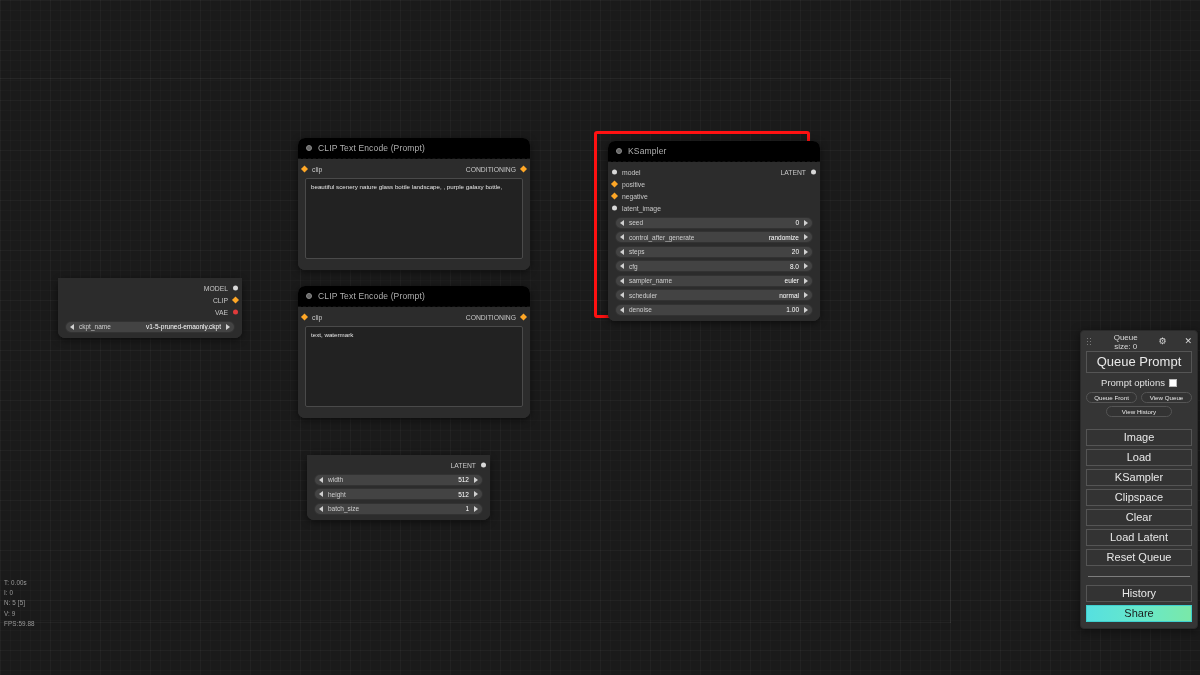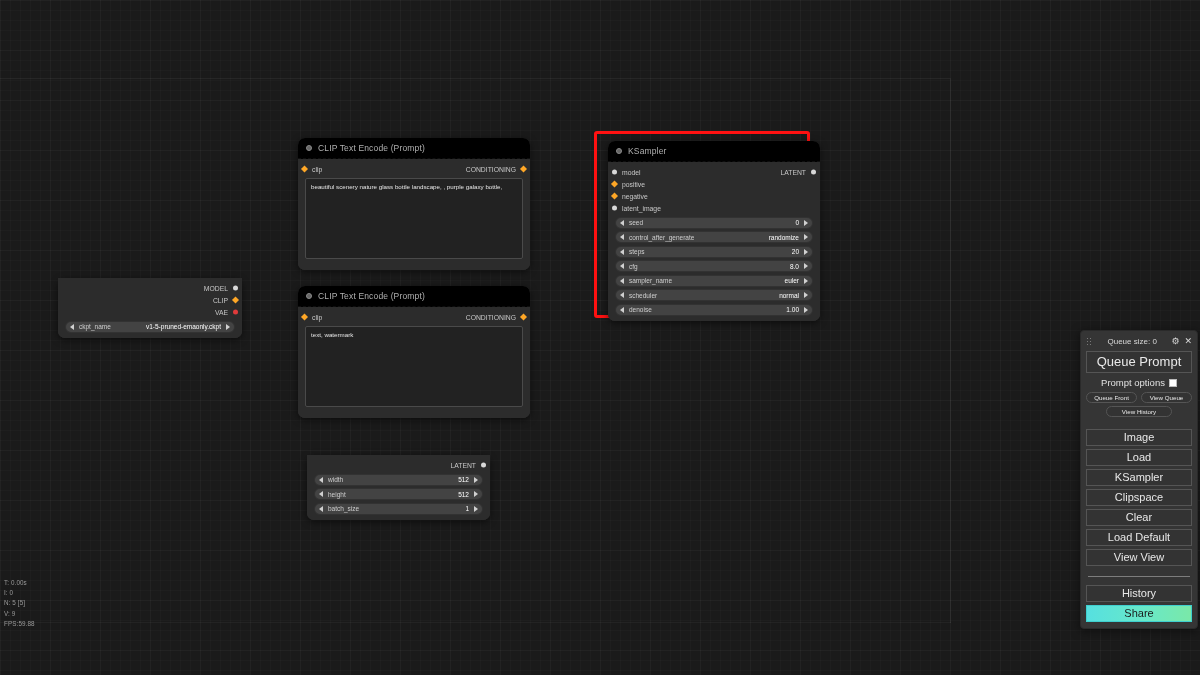--- a/index.html
+++ b/index.html
@@ -173,21 +173,21 @@
     box-shadow: 0 2px 10px rgba(0,0,0,0.5);
     padding: 4px 5px 6px 5px;
     display: flex;
     flex-direction: column;
     align-items: stretch;
   }
   .menu-top {
     display: flex;
     align-items: center;
     height: 13px;
-    gap: 5px;
+    gap: 18px;
     color: #d5d5d5;
     font-size: 8px;
     justify-content: space-between;
   }
   .drag-handle {
     width: 7px; height: 9px;
     background-image: radial-gradient(circle, #8a8a8a 0.8px, transparent 1px);
     background-size: 3px 3px;
     opacity: .8;
     flex: none;
@@ -439,22 +439,22 @@
     </div>
     <div class="row-center">
       <div class="btn small">View History</div>
     </div>
 
     <div class="btn" style="margin-top:12px;">Image</div>
     <div class="btn">Load</div>
     <div class="btn">KSampler</div>
     <div class="btn">Clipspace</div>
     <div class="btn">Clear</div>
-    <div class="btn">Load Default</div>
-    <div class="btn">View View</div>
+    <div class="btn">Load Latent</div>
+    <div class="btn">Reset Queue</div>
 
     <div class="divider"></div>
 
     <div class="btn" style="margin-top:0;">History</div>
     <div class="btn share">Share</div>
   </div>
 
   <div id="stats">
     <div>T: 0.00s</div>
     <div>I: 0</div>

